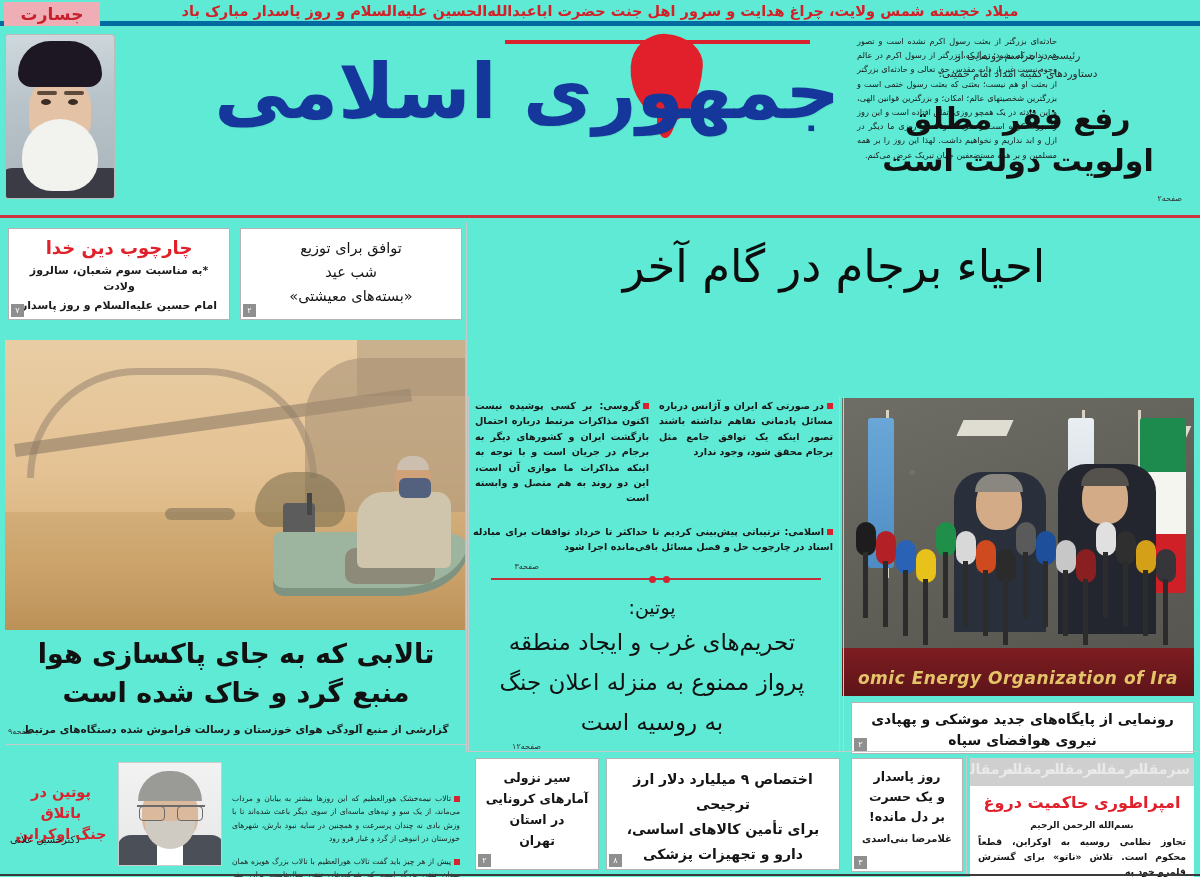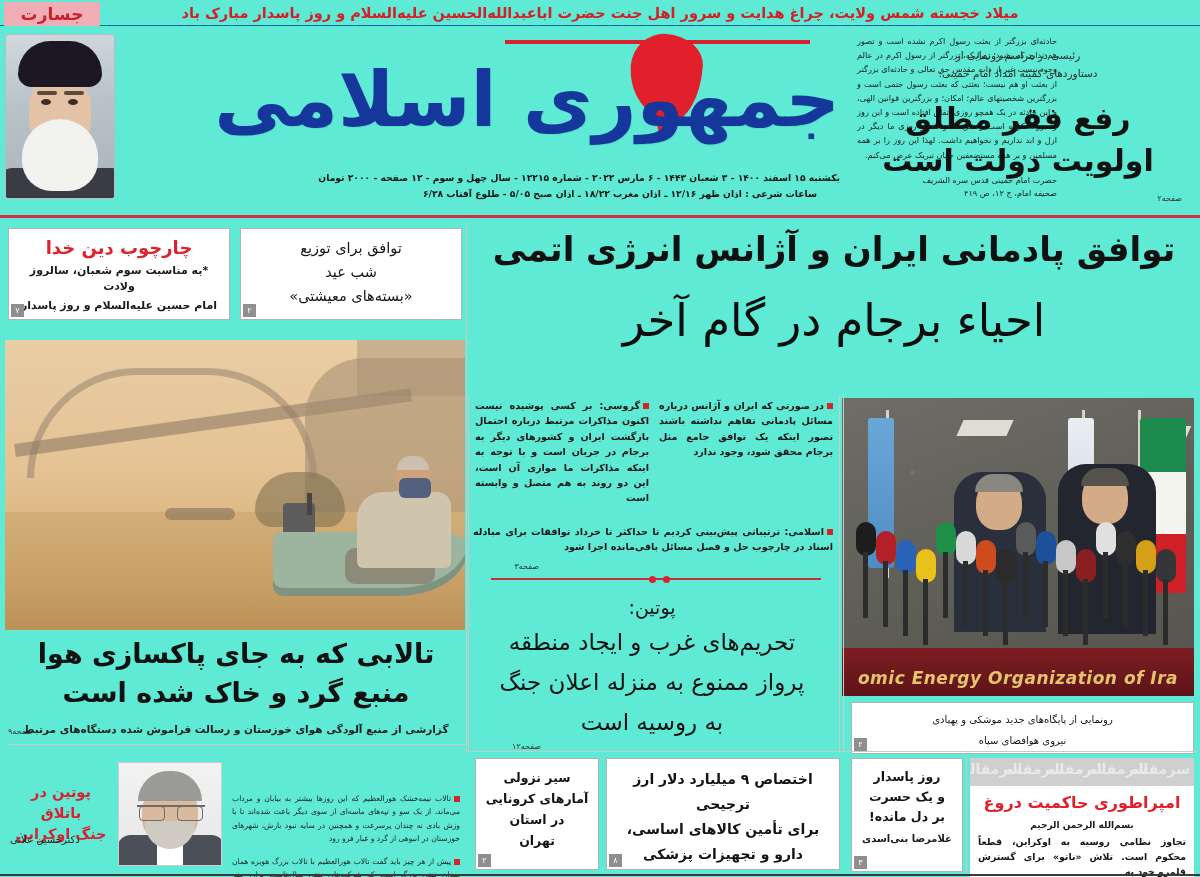--- a/index.html
+++ b/index.html
@@ -13,21 +13,21 @@
   .page {
     position: relative;
     width: 1200px; height: 877px;
     background: #5eead4;
   }
 
   
   .top-banner {
     position: absolute; left: 0; top: 0; width: 1200px; height: 26px;
     display: flex; align-items: center; justify-content: center;
-    border-bottom: 1px solid #0369a1;
+    border-bottom: 5px solid #0369a1;
   }
   .top-banner .bn-text {
     color: #d32028; font-weight: bold; font-size: 14.5px;
     letter-spacing: 0px; white-space: nowrap;
   }
   .watermark {
     position: absolute; left: 4px; top: 2px; width: 96px; height: 24px;
     background: #efaeb6; color: #c8202c; font-weight: bold;
     font-size: 17px; text-align: center; line-height: 24px;
     letter-spacing: 3px; z-index: 40; overflow: hidden;
@@ -103,21 +103,21 @@
     background: #e2202b;
     border-radius: 46% 54% 38% 62% / 40% 34% 66% 60%;
     transform: rotate(4deg);
   }
   .logo-blood::after {
     content: ""; position: absolute; right: 24px; top: 70px;
     width: 18px; height: 34px; background: #e2202b;
     border-radius: 50% 50% 60% 60% / 40% 40% 70% 70%;
   }
   .logo-text {
-    position: absolute; right: 0; top: 8px; width: 440px;
+    position: absolute; right: 0; top: 0; width: 440px;
     text-align: center;
     font-family: "DejaVu Sans", "Liberation Sans", sans-serif;
     font-size: 76px; font-weight: bold; color: #15379b;
     line-height: 120px; letter-spacing: -2px;
     white-space: nowrap;
     text-shadow: 1px 1px 0 rgba(0,0,0,0.06);
   }
   .logo-dateline {
     position: absolute; right: 0; top: 138px; width: 440px;
     text-align: center; color: #131313; font-size: 9.2px; font-weight: bold;
@@ -463,21 +463,21 @@
     color: #e4c46a; font-weight: bold; font-style: italic; font-size: 17px;
     white-space: nowrap; letter-spacing: .5px; overflow: hidden;
   }
 
   .r-box-bases {
     left: 851px; top: 702px; width: 343px; height: 52px; position: absolute;
     border: 1px solid #b3b3b3; background: #fff;
   }
   .r-box-bases .txt {
     padding: 6px 10px 0; text-align: center; direction: rtl;
-    font-size: 10px; line-height: 21px; font-weight: normal; color: #141414;
+    font-size: 14px; line-height: 21px; font-weight: bold; color: #141414;
   }
 
   .r-box-roz {
     position: absolute; left: 851px; top: 758px; width: 112px; height: 114px;
     border: 1px solid #b3b3b3; background: #fff;
   }
   .r-box-roz .txt {
     padding: 8px 8px 0; text-align: center; direction: rtl;
     font-size: 12.5px; line-height: 20px; font-weight: bold; color: #141414;
   }
@@ -541,34 +541,26 @@
       <div class="beard"></div>
       <div class="turban"></div>
       <div class="brow l"></div>
       <div class="brow r"></div>
       <div class="eye l"></div>
       <div class="eye r"></div>
     </div>
 
     <div class="quote-col">
       <div class="qbody">حادثه‌ای بزرگتر از بعثت رسول اکرم نشده است و تصور هم ندارد که بشود؛ زیرا که، بزرگتر از رسول اکرم در عالم وجود نیست غیر از ذات مقدس حق تعالی و حادثه‌ای بزرگتر از بعثت او هم نیست؛ بعثتی که بعثت رسول ختمی است و بزرگترین شخصیتهای عالم؛ امکان؛ و بزرگترین قوانین الهی، و این حادثه در یک همچو روزی اتفاق افتاده است و این روز را بزرگ کرده است و شریف، و همچو روزی ما دیگر در ازل و ابد نداریم و نخواهیم داشت. لهذا این روز را بر همه مسلمین و بر همه مستضعفین جهان تبریک عرض می‌کنم.</div>
-      <div class="qattr">
-        <div>حضرت امام خمینی قدس سره الشریف</div>
-        <div>صحیفه امام، ج ۱۲، ص ۴۱۹</div>
-      </div>
     </div>
 
     <div class="logo-wrap">
       <div class="logo-rule"></div>
       <div class="logo-blood"></div>
       <div class="logo-text">جمهوری اسلامی</div>
-      <div class="logo-dateline">
-        <div>یکشنبه ۱۵ اسفند ۱۴۰۰ - ۳ شعبان ۱۴۴۳ - ۶ مارس ۲۰۲۲ - شماره ۱۲۲۱۵ - سال چهل و سوم - ۱۲ صفحه - ۲۰۰۰ تومان</div>
-        <div>ساعات شرعی : اذان ظهر ۱۲/۱۶ ـ اذان مغرب ۱۸/۲۲ ـ اذان صبح ۵/۰۵ - طلوع آفتاب ۶/۲۸</div>
-      </div>
     </div>
 
     <div class="right-teaser">
       <div class="kicker">
         <div>رئیسی در مراسم رونمایی از</div>
         <div>دستاوردهای کمیته امداد امام خمینی:</div>
       </div>
       <div class="big">
         <div>رفع فقر مطلق</div>
         <div>اولویت دولت است</div>
@@ -589,21 +581,20 @@
   <div class="smallbox box-tavafoq">
     <div class="inner">
       <div class="t-plain">توافق  برای  توزیع</div>
       <div class="t-plain">شب عید</div>
       <div class="t-plain">«بسته‌های معیشتی»</div>
     </div>
     <div class="pgbadge">۲</div>
   </div>
 
   <div class="main-head">
-    <div class="l1">توافق پادمانی ایران و آژانس انرژی اتمی</div>
     <div class="l2">احیاء برجام در گام آخر</div>
   </div>
 
   <div class="photo-dust">
     <div class="pd-sky"></div>
     <div class="pd-pier2"></div>
     <div class="pd-bridge-arch"></div>
     <div class="pd-bridge-deck"></div>
     <div class="pd-pier"></div>
     <div class="pd-water"></div>

